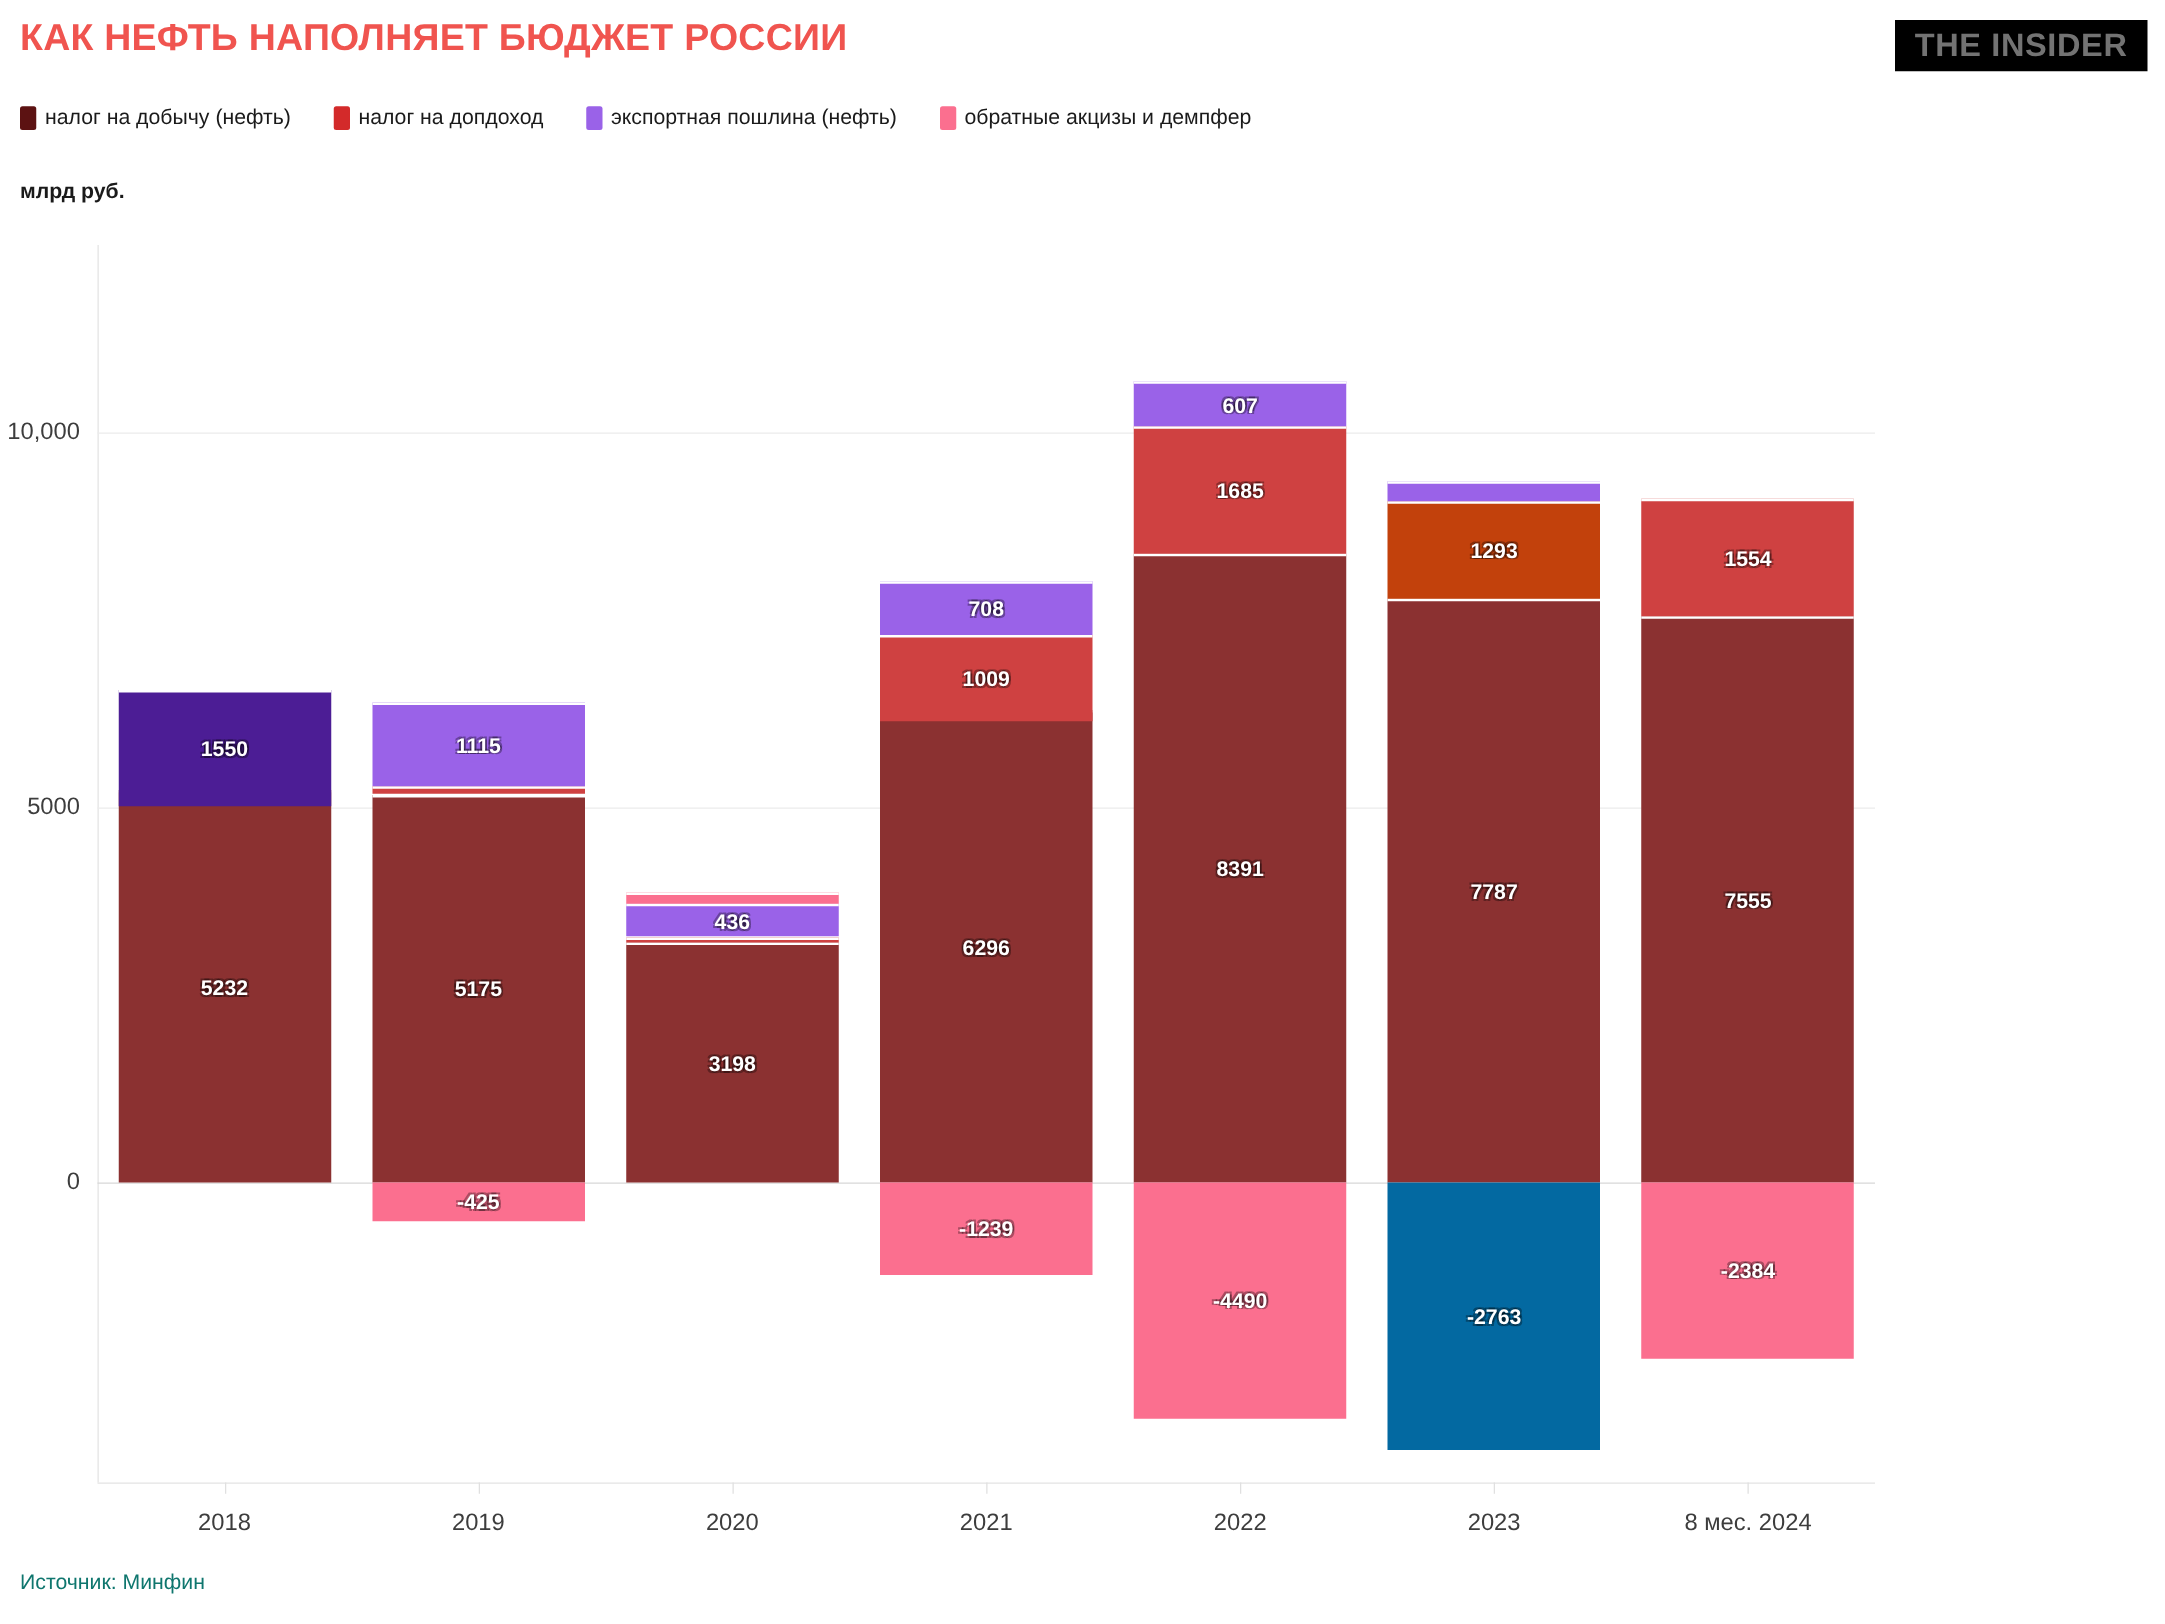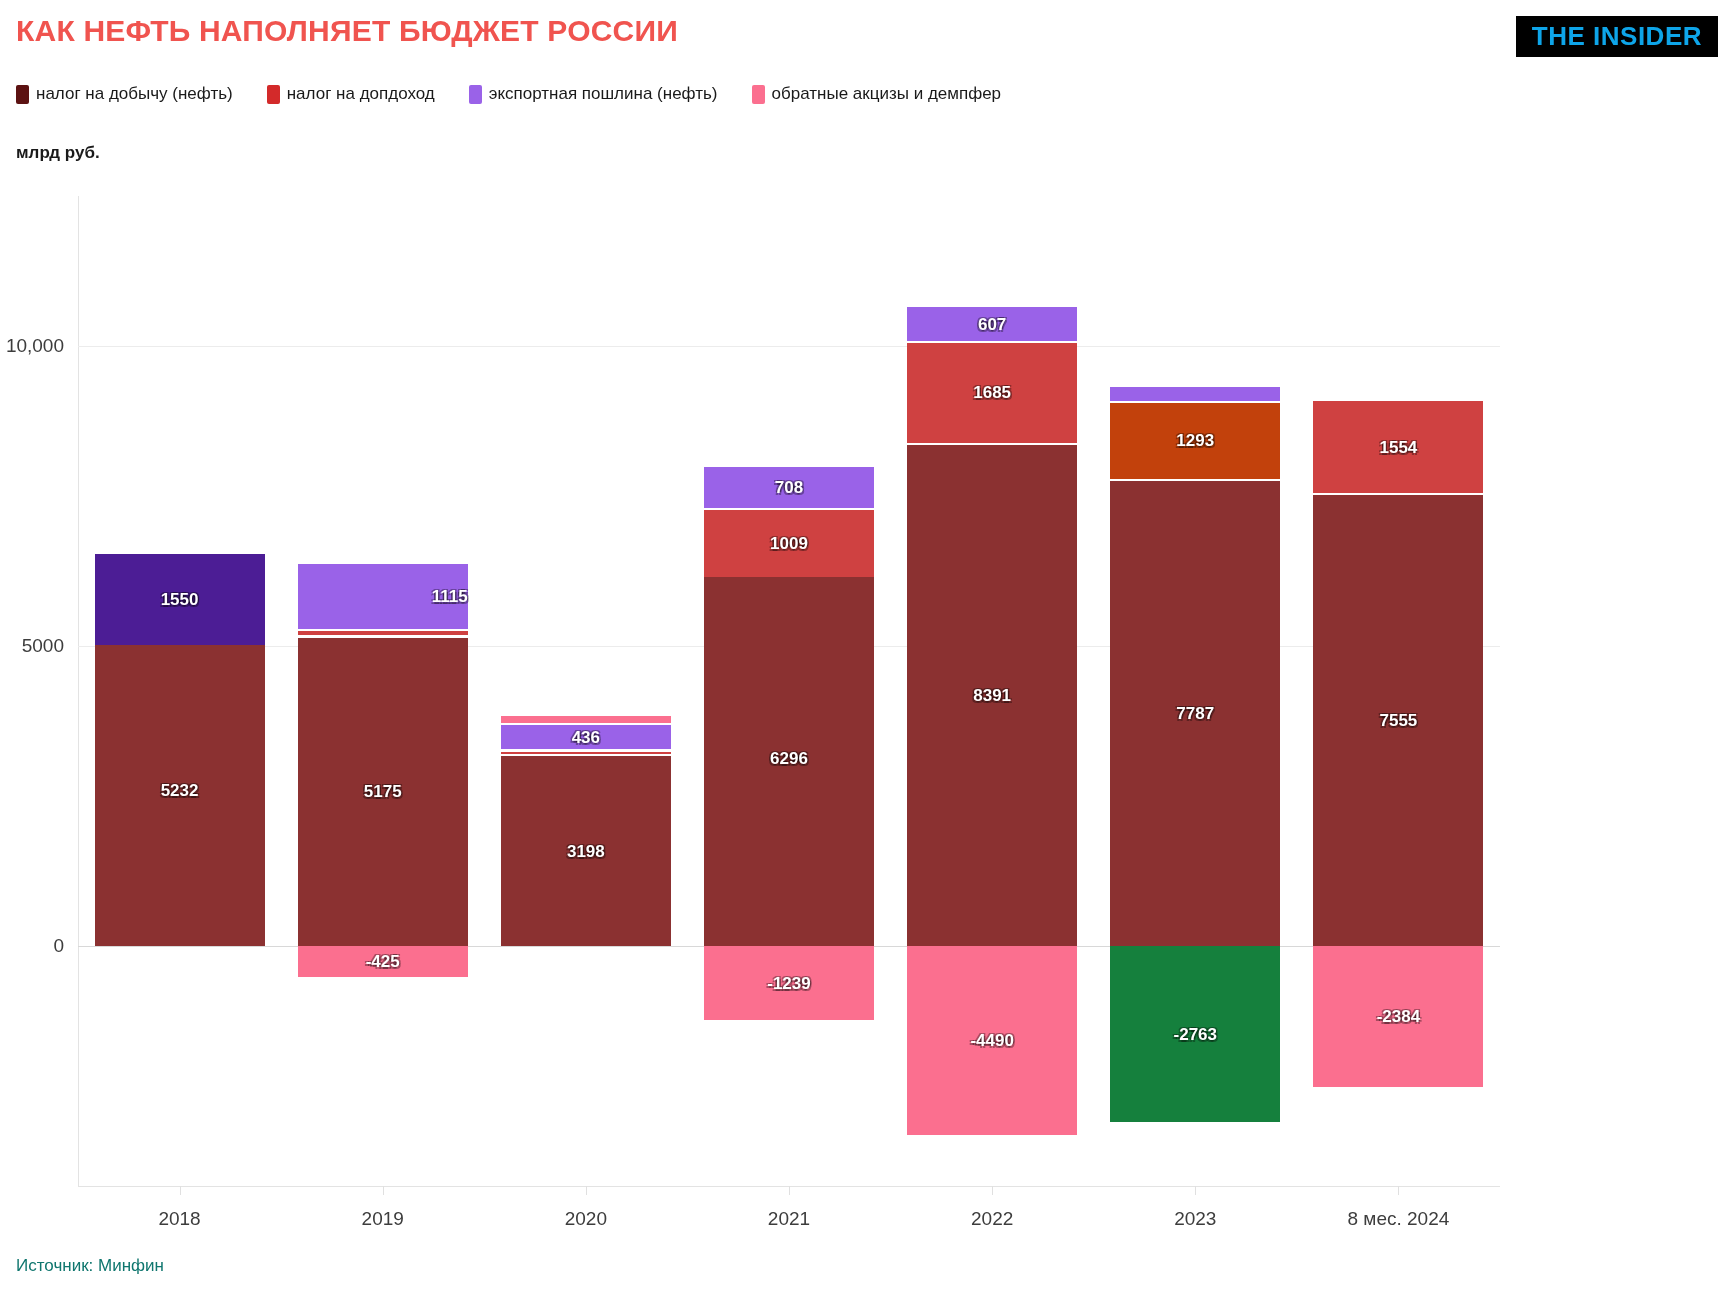--- a/index.html
+++ b/index.html
@@ -30,21 +30,21 @@
     color: #f0544f;
     text-transform: uppercase;
     white-space: nowrap;
   }
 
   .logo {
     position: absolute;
     right: 14px;
     top: 16px;
     background: #000000;
-    color: #0ea5e9;
+    color: #737373;
     font-size: 26px;
     font-weight: bold;
     letter-spacing: 0.5px;
     padding: 7px 16px 8px 16px;
     line-height: 1;
     white-space: nowrap;
   }
 
   
   .legend {
@@ -242,21 +242,21 @@
         </div>
         <div class="seg" style="top: 356px; height: 93px; background: #4c1d95; border-top: 2px solid rgb(255, 255, 255);">
           <span class="seg-label">1550</span>
         </div>
       </div>
       <div class="bar-group" style="left: 219.714px; width: 170px;">
         <div class="seg" style="top: 439.5px; height: 310.5px; background: rgb(139, 49, 49); border-top: 2px solid rgb(255, 255, 255);">
           <span class="seg-label">5175</span>
         </div>
         <div class="seg" style="top: 433.08px; height: 6.42px; background: rgb(207, 65, 65); border-top: 2px solid rgb(255, 255, 255);"></div>
-        <div class="seg" style="top: 366.18px; height: 66.9px; background: rgb(154, 98, 232); border-top: 2px solid rgb(255, 255, 255); justify-content: flex-end;">
+        <div class="seg" style="top: 366.18px; height: 66.9px; background: rgb(154, 98, 232); border-top: 2px solid rgb(255, 255, 255);">
           <span class="seg-label">1115</span>
         </div>
         <div class="seg" style="top: 750px; height: 31px; background: rgb(251, 111, 143);">
           <span class="seg-label">-425</span>
         </div>
       </div>
       <div class="bar-group" style="left: 422.857px; width: 170px;">
         <div class="seg" style="top: 558.12px; height: 191.88px; background: rgb(139, 49, 49); border-top: 2px solid rgb(255, 255, 255);">
           <span class="seg-label">3198</span>
         </div>
@@ -295,21 +295,21 @@
         </div>
       </div>
       <div class="bar-group" style="left: 1032.29px; width: 170px;">
         <div class="seg" style="top: 282.78px; height: 467.22px; background: rgb(139, 49, 49); border-top: 2px solid rgb(255, 255, 255);">
           <span class="seg-label">7787</span>
         </div>
         <div class="seg" style="top: 205.2px; height: 77.58px; background: #c2410c; border-top: 2px solid rgb(255, 255, 255);">
           <span class="seg-label">1293</span>
         </div>
         <div class="seg" style="top: 189.48px; height: 15.72px; background: rgb(154, 98, 232); border-top: 2px solid rgb(255, 255, 255);"></div>
-        <div class="seg" style="top: 750px; height: 176px; background: #15803d;">
+        <div class="seg" style="top: 750px; height: 214px; background: #0369a1;">
           <span class="seg-label">-2763</span>
         </div>
       </div>
       <div class="bar-group" style="left: 1235.43px; width: 170px;">
         <div class="seg" style="top: 296.7px; height: 453.3px; background: rgb(139, 49, 49); border-top: 2px solid rgb(255, 255, 255);">
           <span class="seg-label">7555</span>
         </div>
         <div class="seg" style="top: 203.46px; height: 93.24px; background: rgb(207, 65, 65); border-top: 2px solid rgb(255, 255, 255);">
           <span class="seg-label">1554</span>
         </div>

